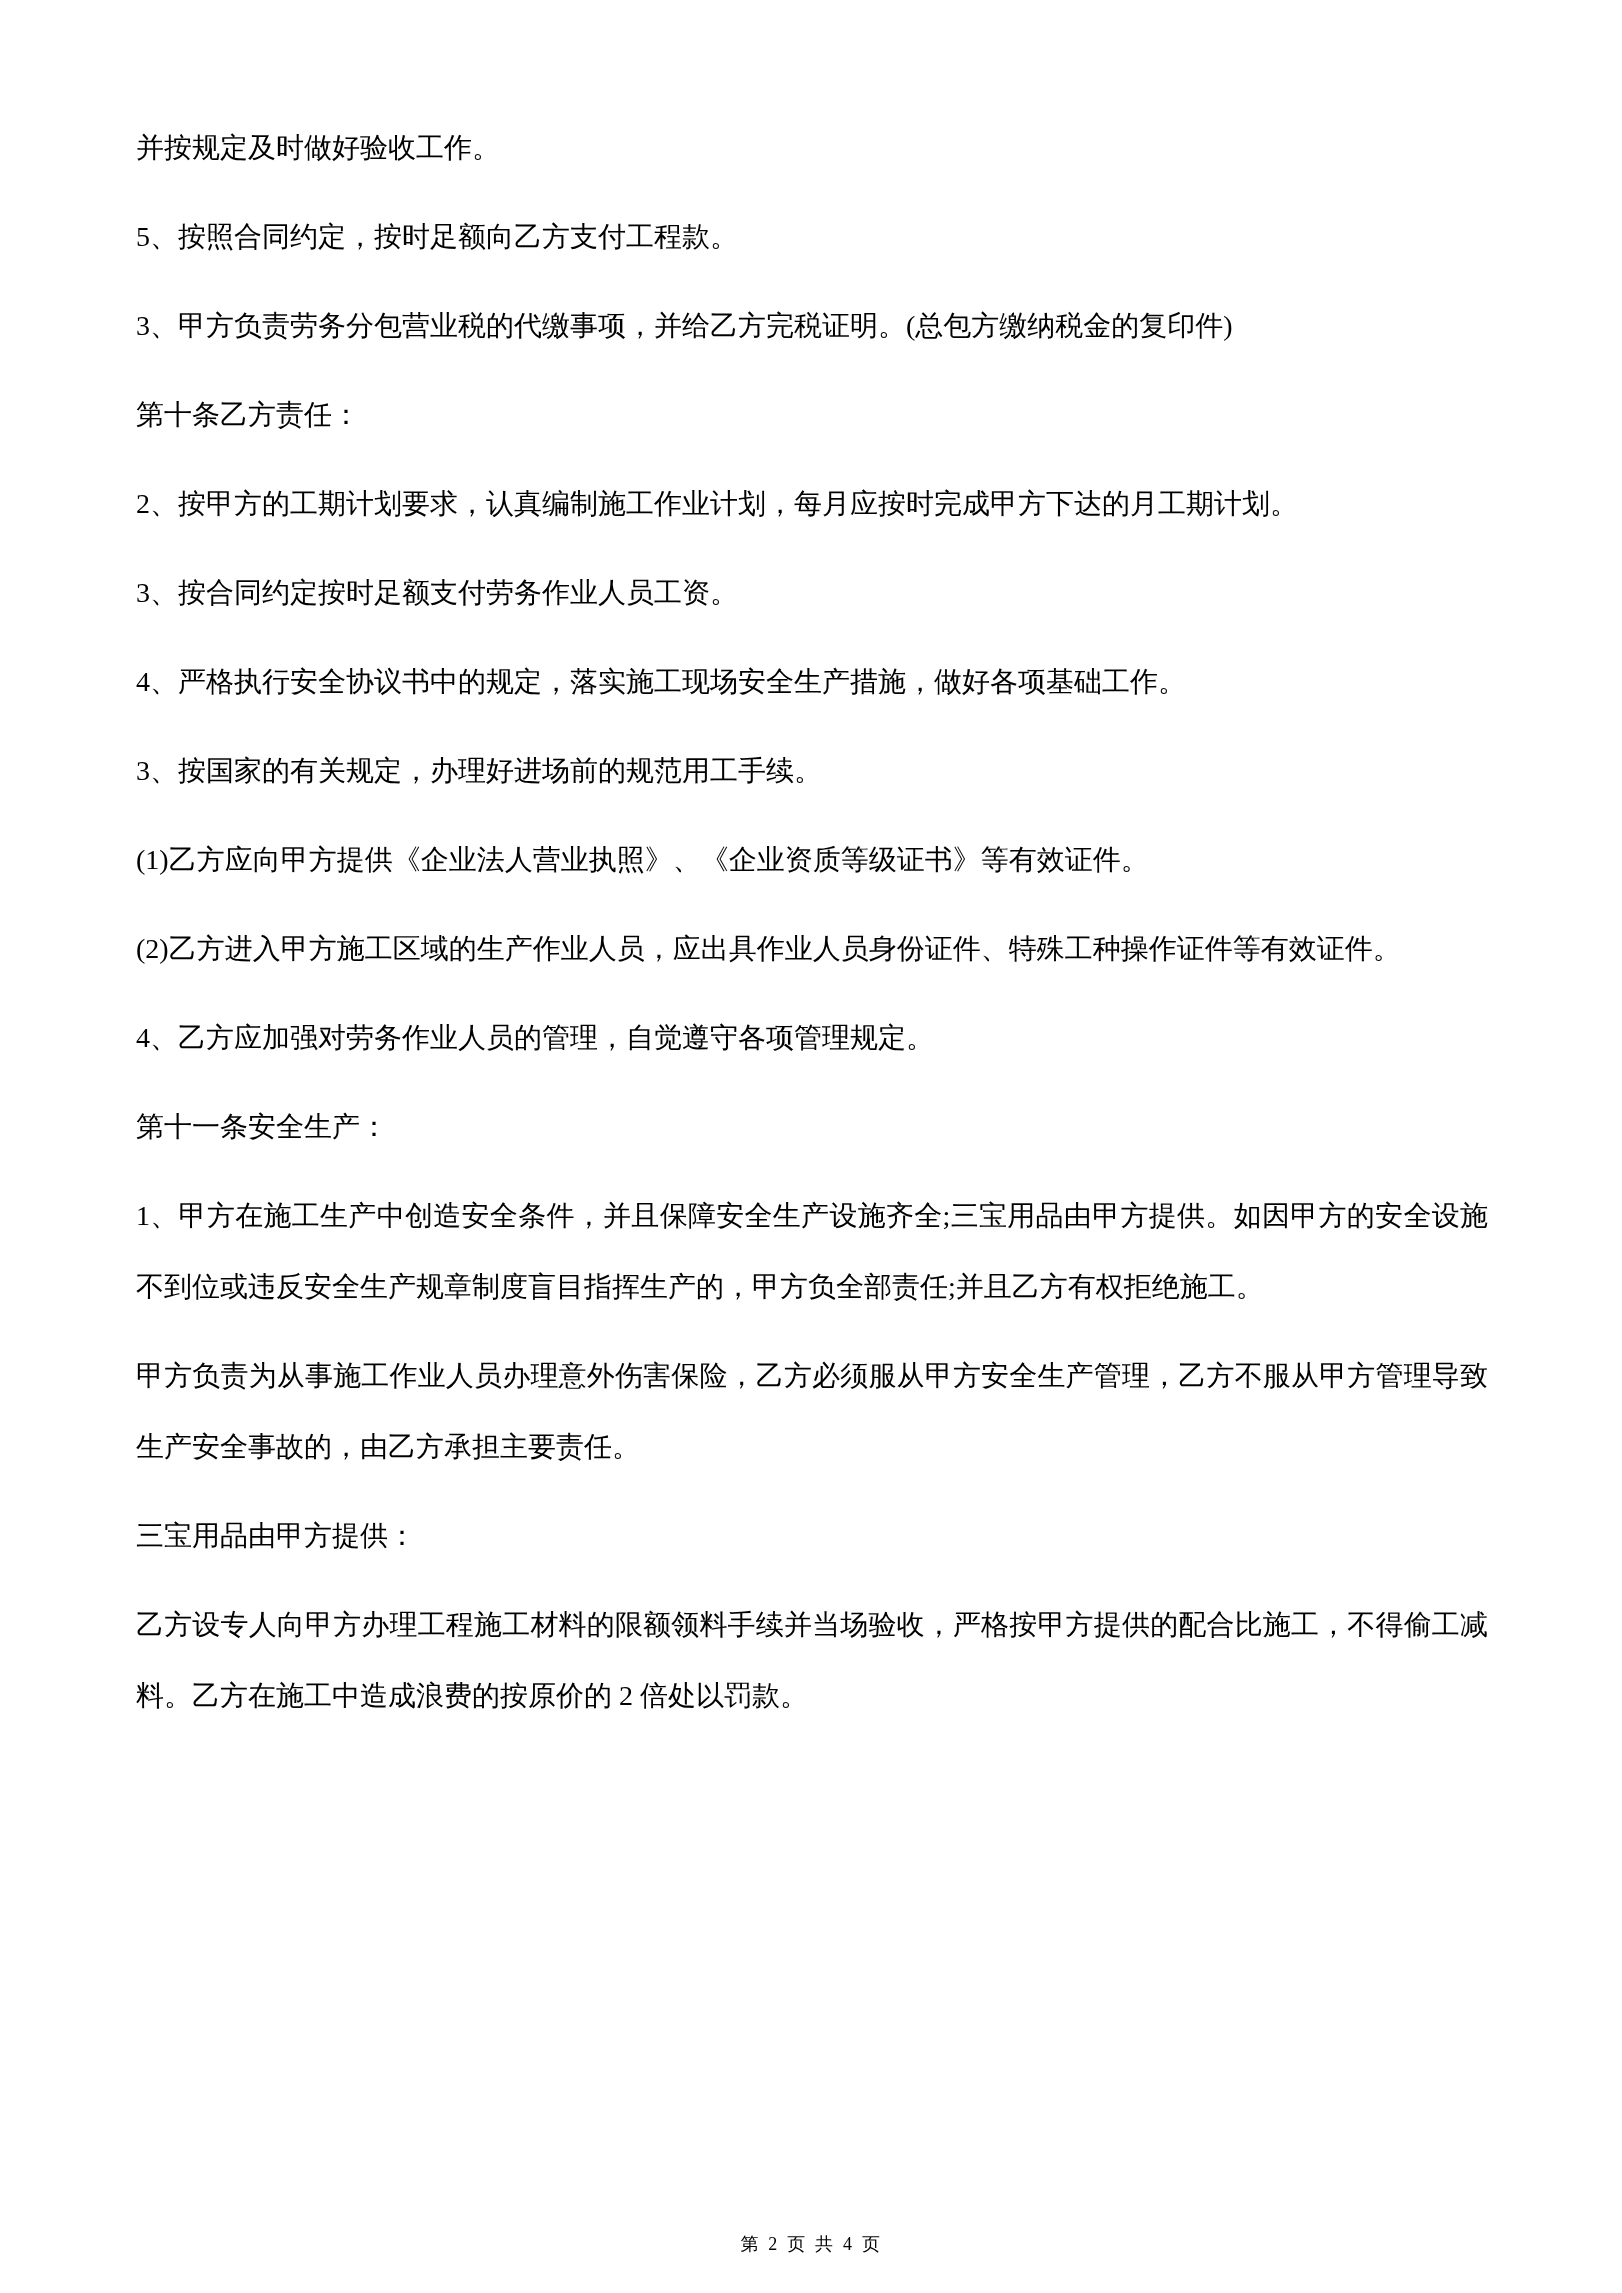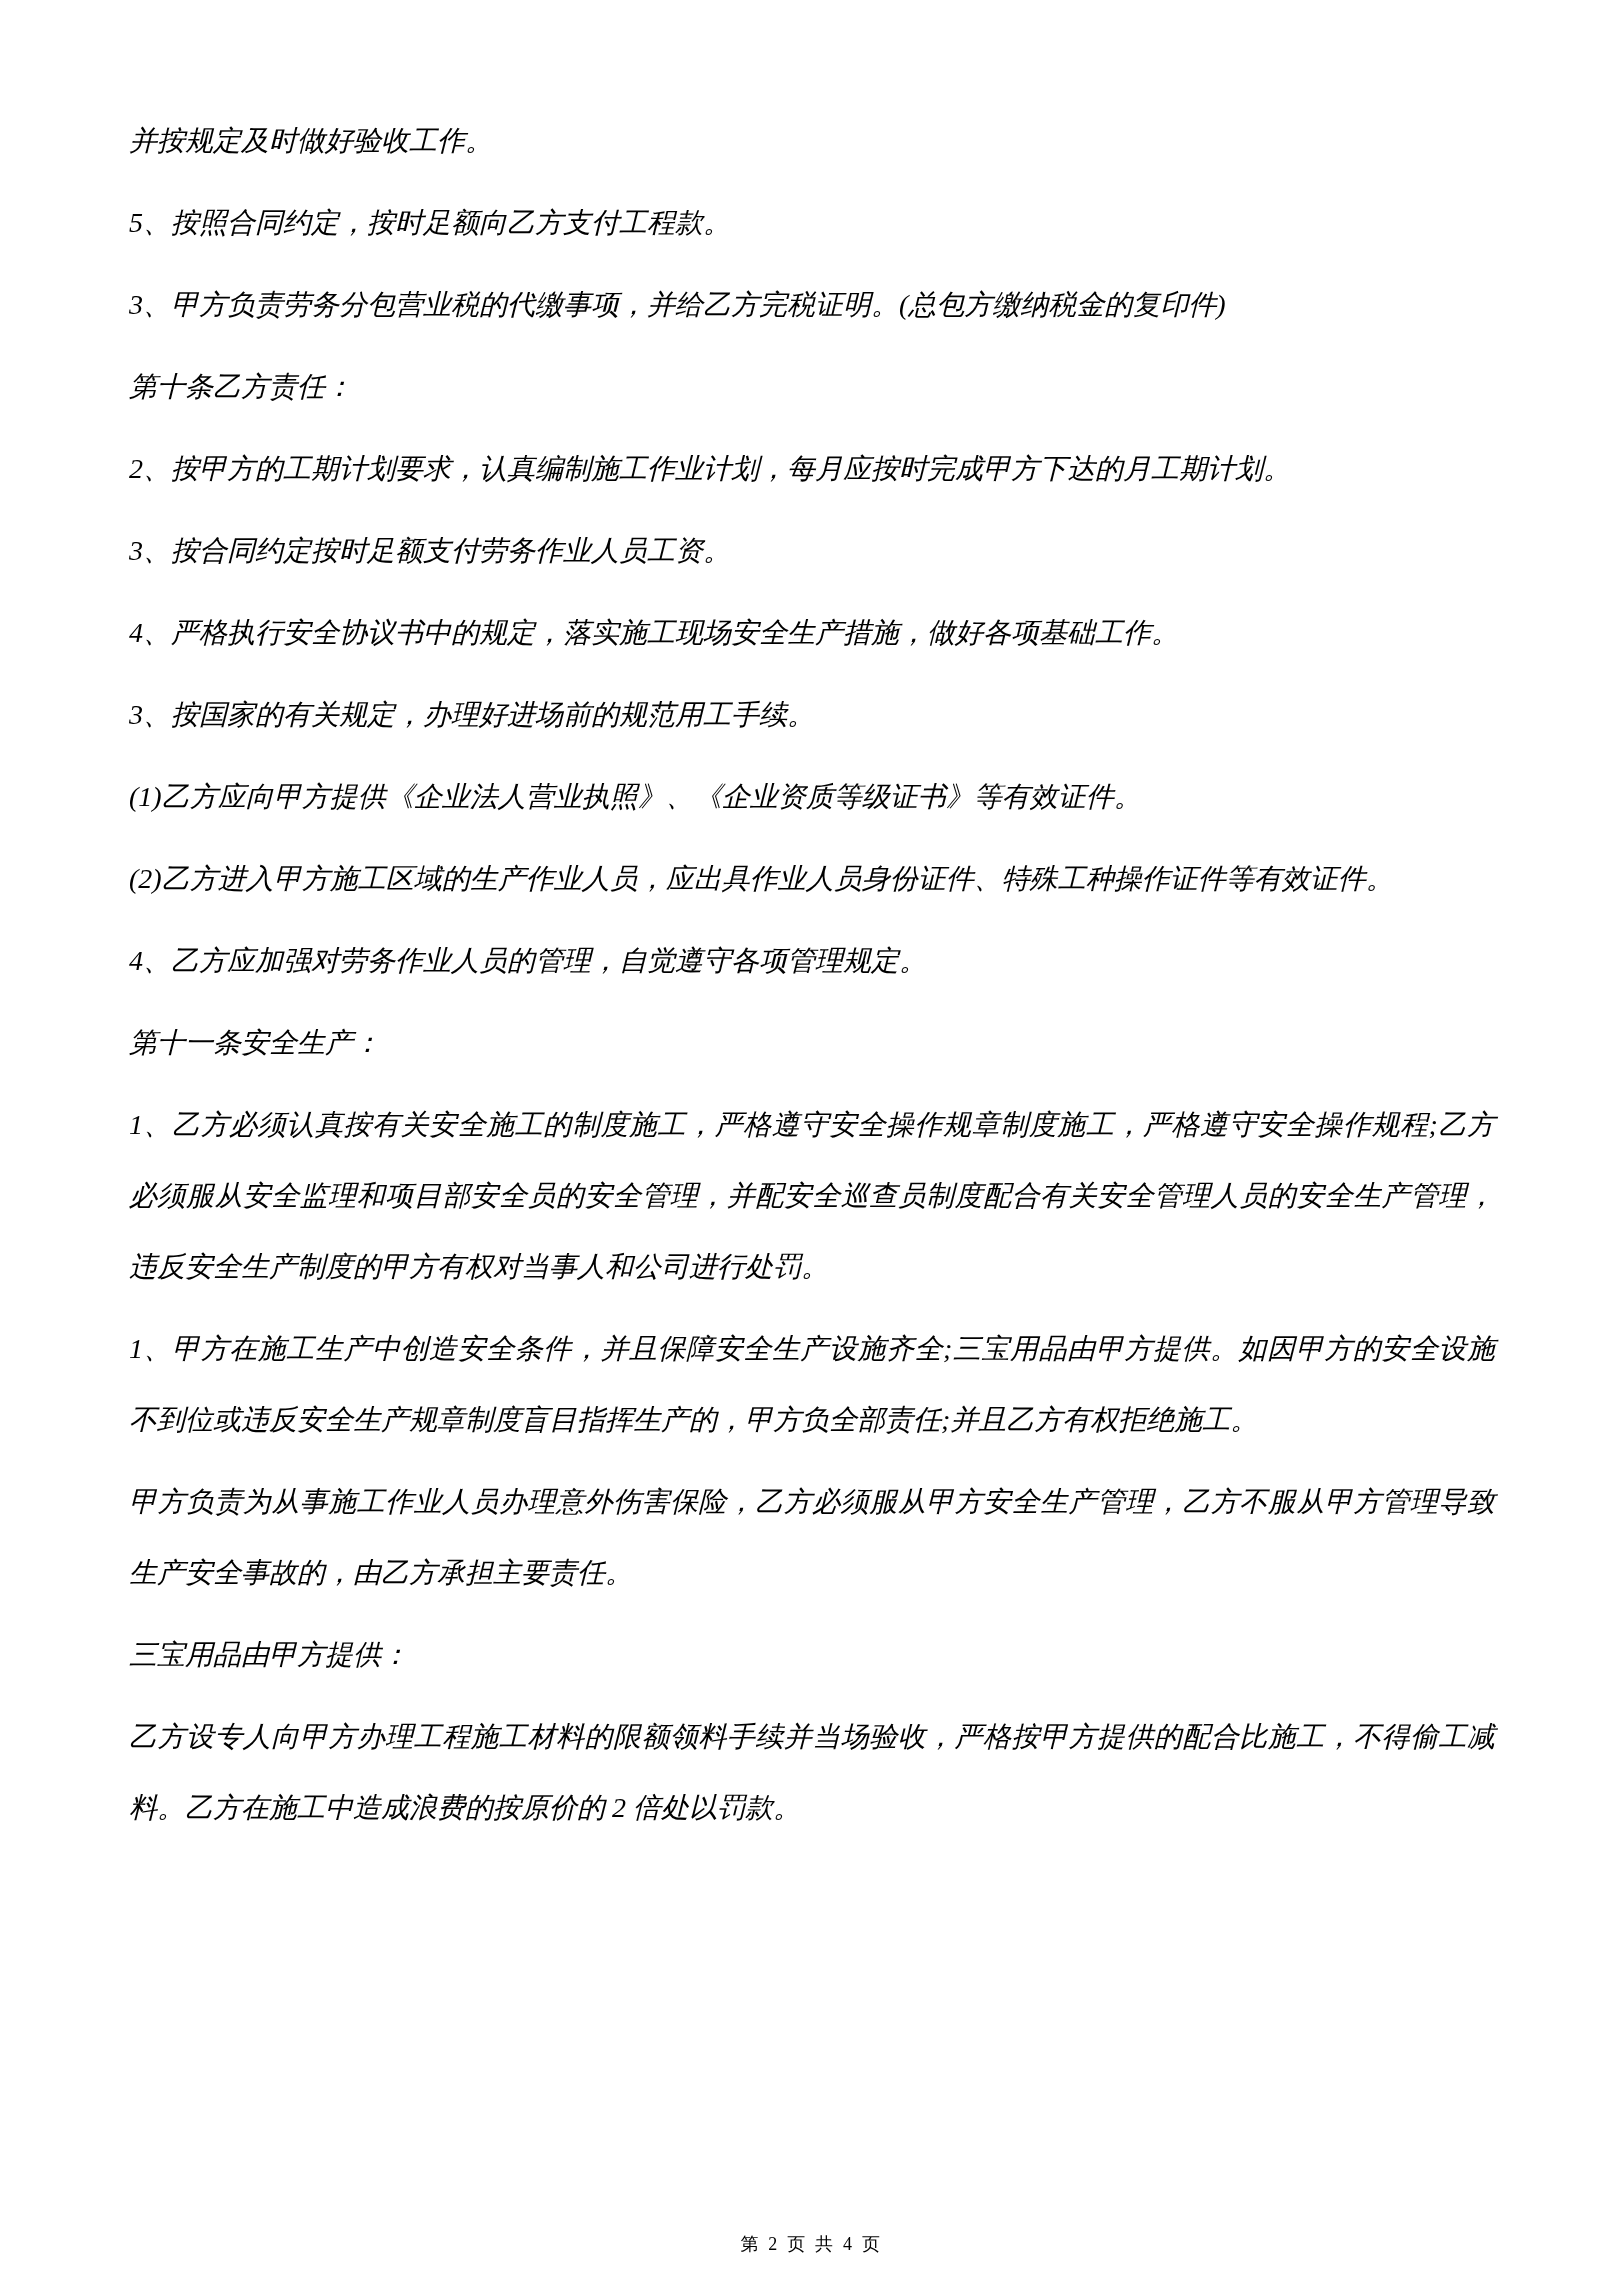--- a/index.html
+++ b/index.html
@@ -22,26 +22,25 @@
   }
   .content {
     position: absolute;
     left: 118px;
     top: 94px;
     width: 1388px;
     font-size: 28px;
     line-height: 71px;
   }
   .content p {
-    margin: 11px;
+    margin: 18px;
     padding: 0;
     text-align: justify;
     text-justify: inter-ideograph;
     word-break: break-all;
-    font-style: italic;
   }
   .footer {
     position: absolute;
     left: 0;
     right: 0;
     bottom: 38px;
     text-align: center;
     font-size: 18px;
     letter-spacing: 2.7px;
     color: #000000;
@@ -57,21 +56,20 @@
     <p>3、甲方负责劳务分包营业税的代缴事项，并给乙方完税证明。(总包方缴纳税金的复印件)</p>
     <p>第十条乙方责任：</p>
     <p>2、按甲方的工期计划要求，认真编制施工作业计划，每月应按时完成甲方下达的月工期计划。</p>
     <p>3、按合同约定按时足额支付劳务作业人员工资。</p>
     <p>4、严格执行安全协议书中的规定，落实施工现场安全生产措施，做好各项基础工作。</p>
     <p>3、按国家的有关规定，办理好进场前的规范用工手续。</p>
     <p>(1)乙方应向甲方提供《企业法人营业执照》、《企业资质等级证书》等有效证件。</p>
     <p>(2)乙方进入甲方施工区域的生产作业人员，应出具作业人员身份证件、特殊工种操作证件等有效证件。</p>
     <p>4、乙方应加强对劳务作业人员的管理，自觉遵守各项管理规定。</p>
     <p>第十一条安全生产：</p>
-    <p>1、乙方必须认真按有关安全施工的制度施工，严格遵守安全操作规章制度施工，严格遵守安全操作规程;乙方必须服从安全监理和项目部安全员的安全管理，并配安全巡查员制度配合有关安全管理人员的安全生产管理，违反安全生产制度的甲方有权对当事人和公司进行处罚。</p>
     <p>1、甲方在施工生产中创造安全条件，并且保障安全生产设施齐全;三宝用品由甲方提供。如因甲方的安全设施不到位或违反安全生产规章制度盲目指挥生产的，甲方负全部责任;并且乙方有权拒绝施工。</p>
     <p>甲方负责为从事施工作业人员办理意外伤害保险，乙方必须服从甲方安全生产管理，乙方不服从甲方管理导致生产安全事故的，由乙方承担主要责任。</p>
     <p>三宝用品由甲方提供：</p>
     <p>乙方设专人向甲方办理工程施工材料的限额领料手续并当场验收，严格按甲方提供的配合比施工，不得偷工减料。乙方在施工中造成浪费的按原价的 2 倍处以罚款。</p>
   </div>
   <div class="footer">第 2 页 共 4 页</div>
 </div>
 
 
 </body></html>

